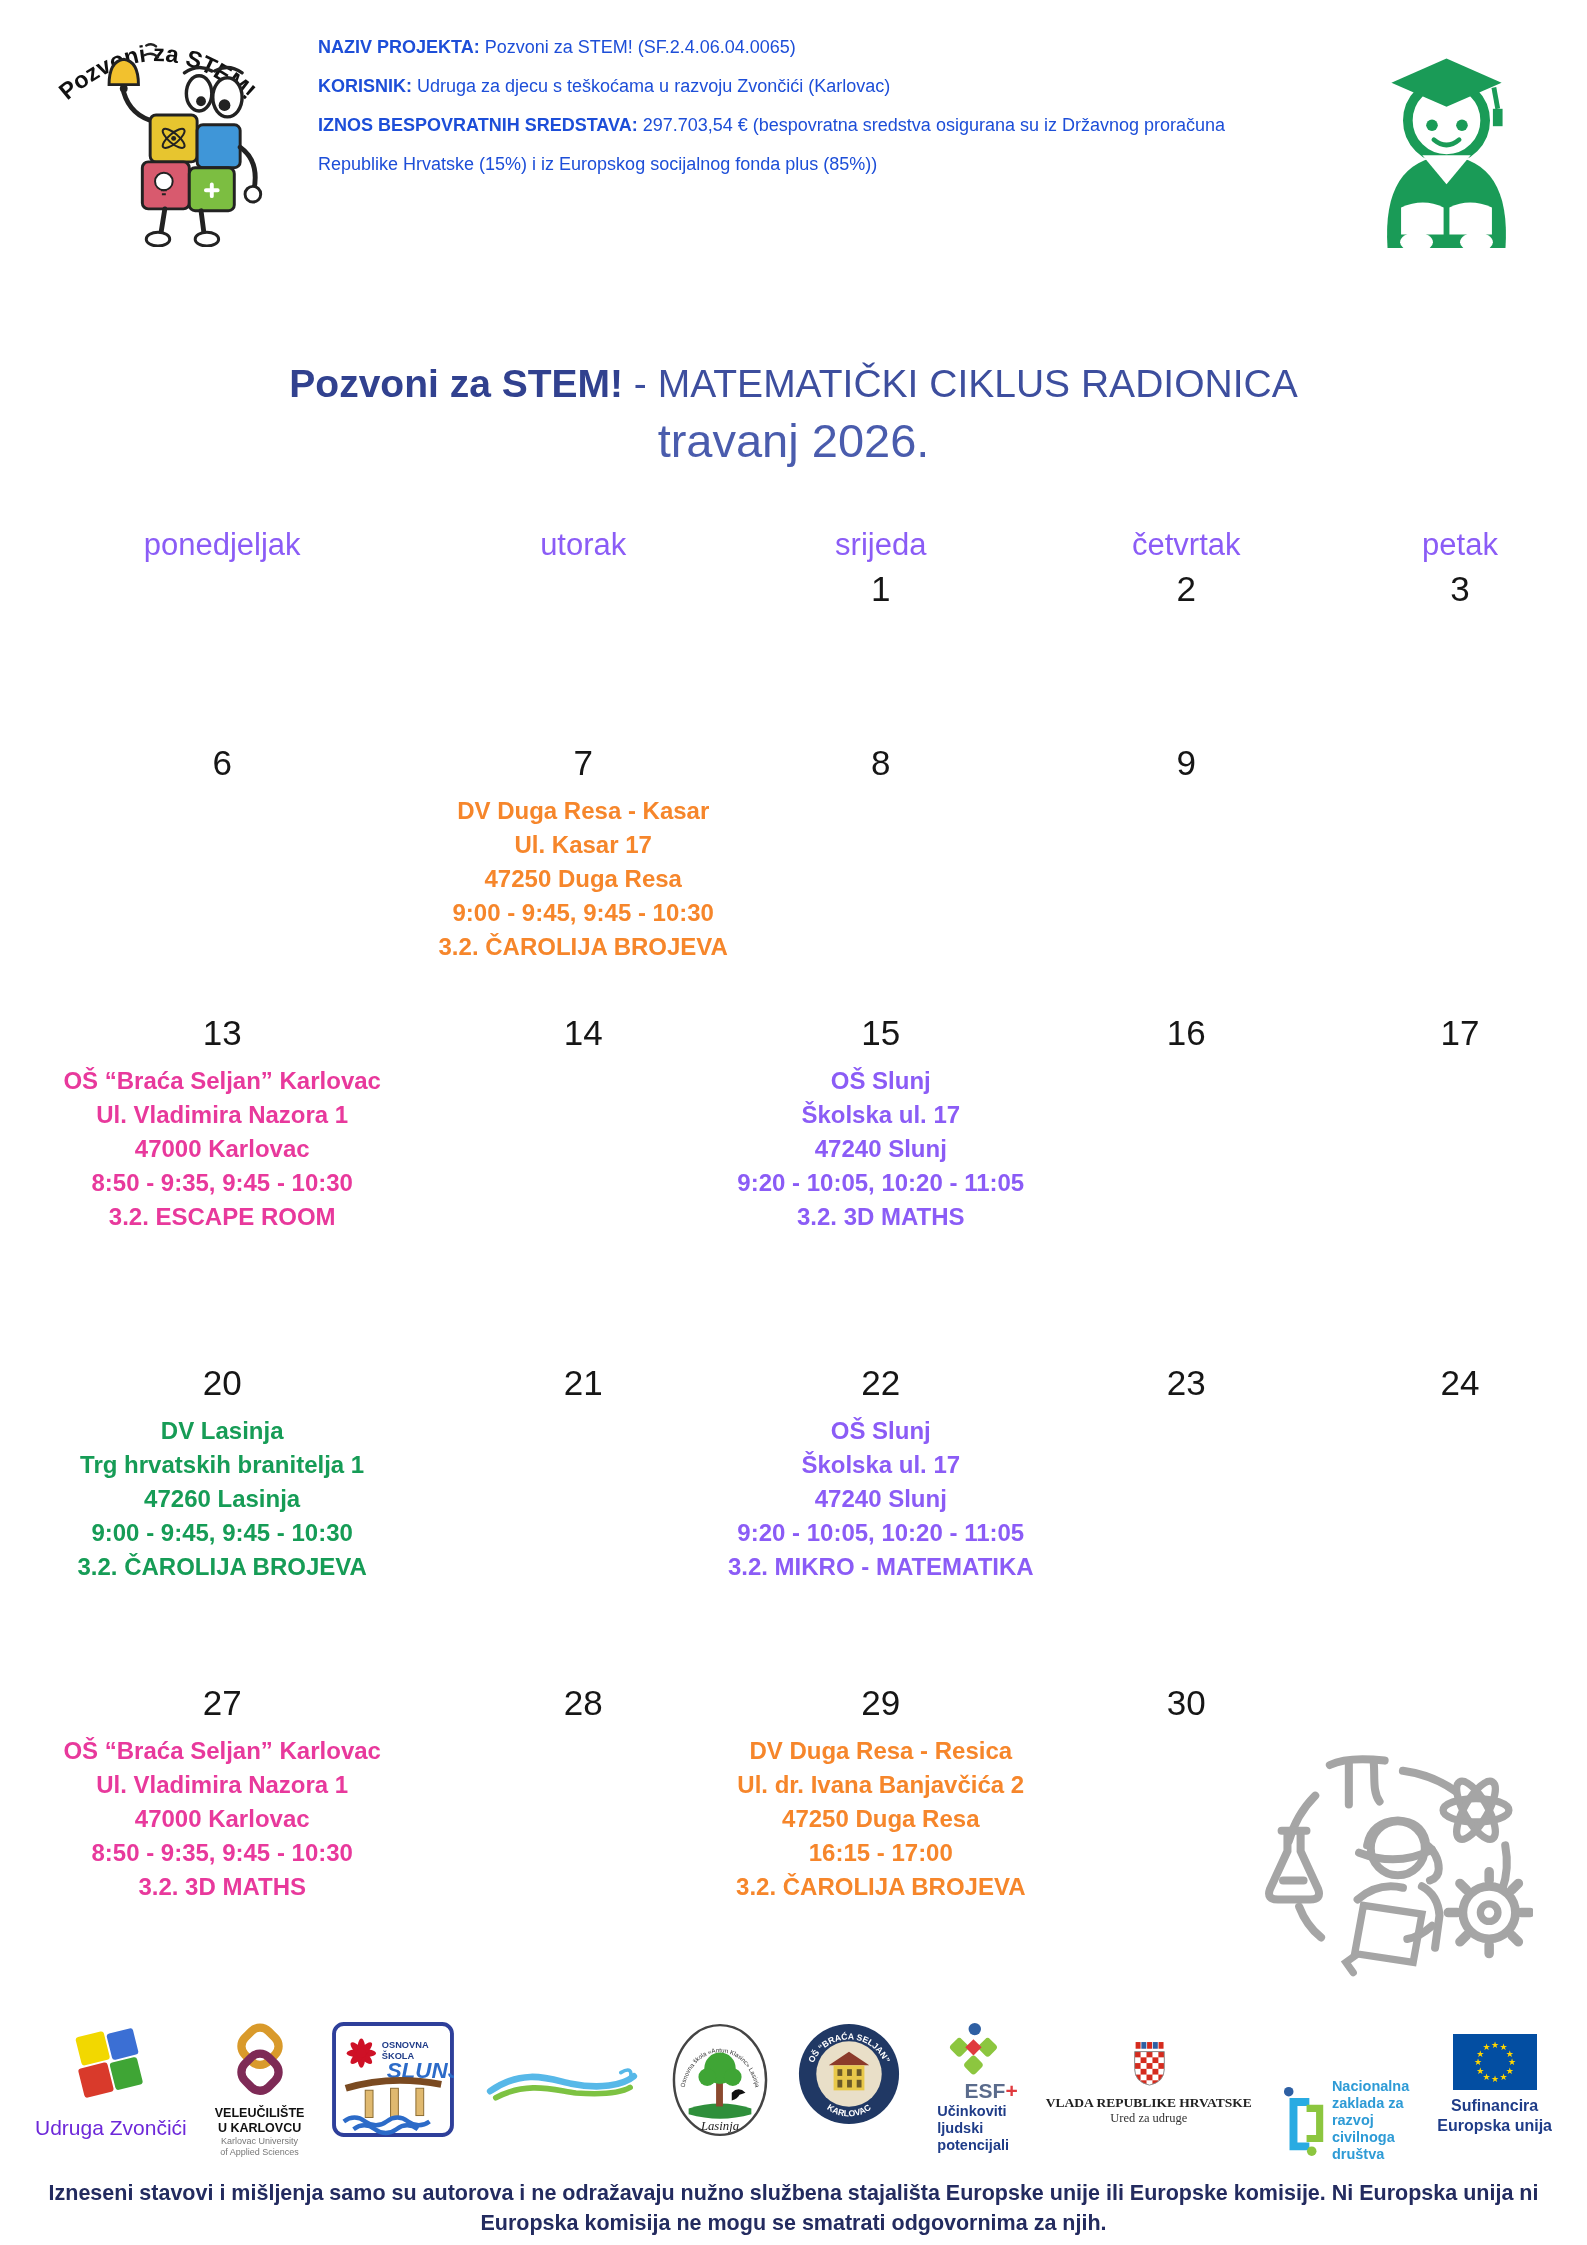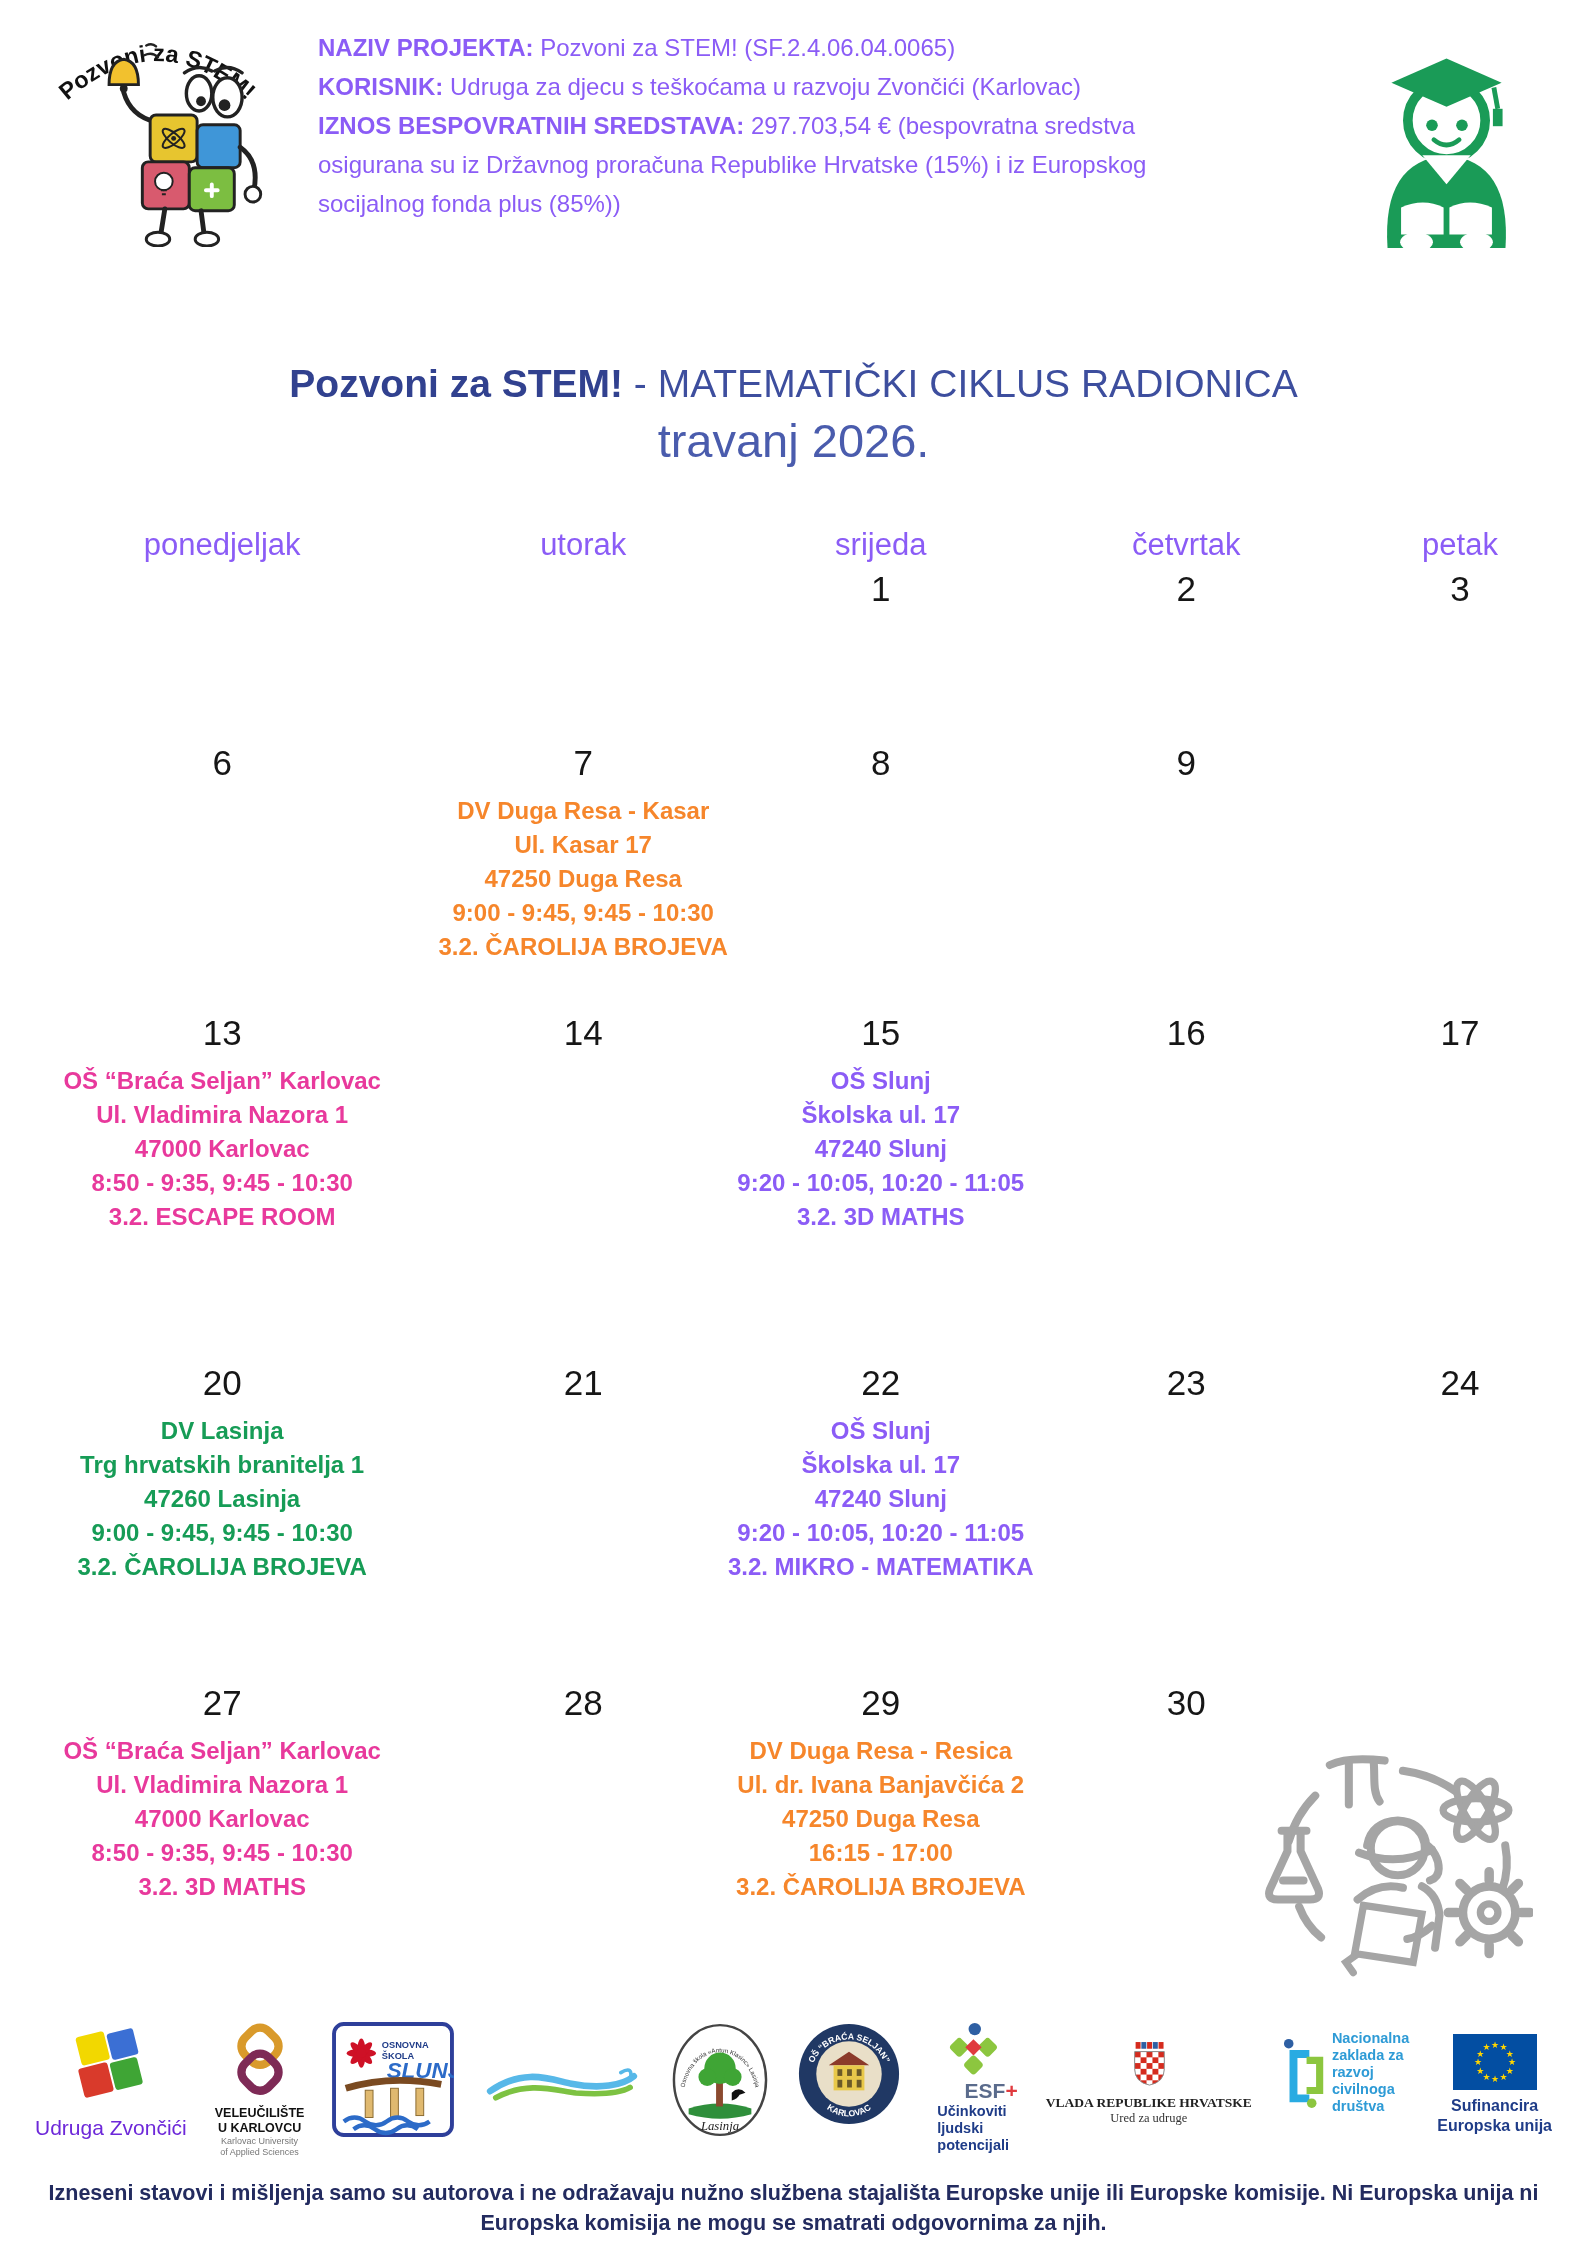--- a/index.html
+++ b/index.html
@@ -4,21 +4,21 @@
 <style>
   html,body{margin:0;padding:0;background:#ffffff;}
   body{
     width:1587px;height:2245px;position:relative;overflow:hidden;
     font-family:"Liberation Sans",sans-serif;color:#1a1a1a;
   }
   
   .logo-box{position:absolute;left:50px;top:22px;width:225px;height:215px;}
   .project-info{
     position:absolute;left:318px;top:28px;width:920px;
-    font-size:24px;line-height:39px;color:#8b5cf6;
+    font-size:18px;line-height:39px;color:#1d4ed8;
   }
   .project-info b{font-weight:700;}
   .grad-box{position:absolute;right:68px;top:45px;width:145px;height:205px;}
 
   
   .title-block{position:absolute;left:0;top:360px;width:100%;text-align:center;}
   .main-title{font-size:39px;line-height:48px;}
   .main-title .brand{font-weight:700;color:#31418F;}
   .main-title .rest{font-weight:400;color:#3D4E9E;}
   .subtitle{font-size:47px;line-height:54px;font-weight:400;color:#4A5CAD;margin-top:6px;}
@@ -53,21 +53,21 @@
   }
   .logo-item{display:flex;flex-direction:column;align-items:center;}
   .cap-zvoncici{font-size:21px;color:#6d28d9;margin-top:6px;}
   .cap-vuka-main{font-size:12.5px;font-weight:700;color:#111;line-height:15px;text-align:center;margin-top:4px;}
   .cap-vuka-sub{font-size:9px;color:#777;line-height:11px;text-align:center;}
   .esf-brand{font-size:21px;font-weight:700;color:#5A6B8C;line-height:24px;margin-top:2px;margin-left:36px;}
   .esf-brand .plus{color:#E03A3E;}
   .esf-lines{font-size:14.5px;font-weight:700;color:#1F3C88;line-height:17px;}
   .vlada-l1{font-family:"Liberation Serif",serif;font-size:13.5px;font-weight:700;color:#222;margin-top:5px;white-space:nowrap;}
   .vlada-l2{font-family:"Liberation Serif",serif;font-size:12.5px;color:#333;}
-  .zaklada-wrap{display:flex;align-items:center;gap:6px;}
+  .zaklada-wrap{display:flex;align-items:center;gap:6px;margin-top:48px;}
   .zaklada-lines{font-size:14.5px;font-weight:700;color:#2E9BD6;line-height:17px;}
   .eu-cap{font-size:16px;font-weight:700;color:#1F3C88;line-height:20px;text-align:center;margin-top:6px;}
 
   .disclaimer{
     position:absolute;left:30px;right:30px;top:2178px;text-align:center;
     font-size:21.5px;line-height:30px;font-weight:700;color:#232B5F;
   }
 </style>
 </head>
 <body>

